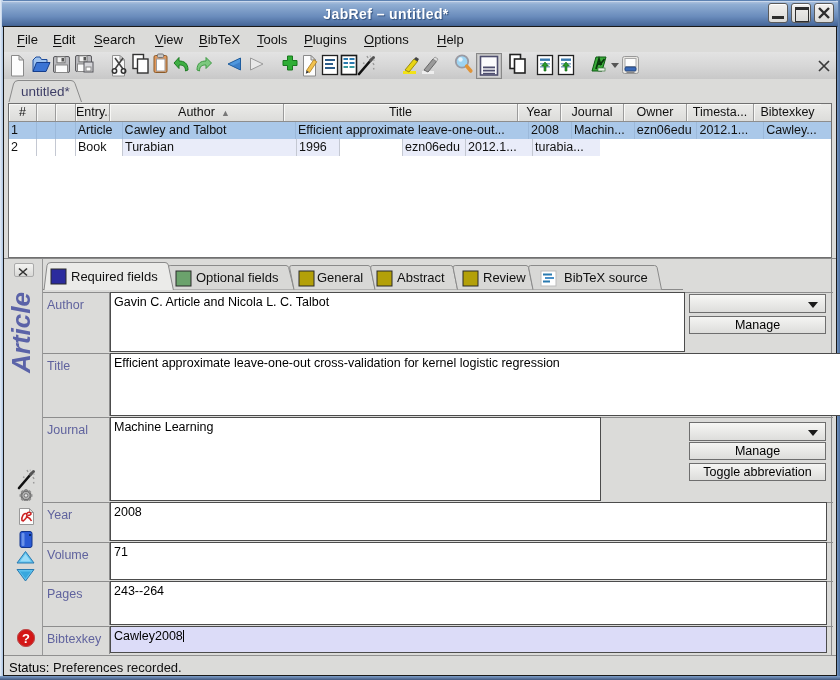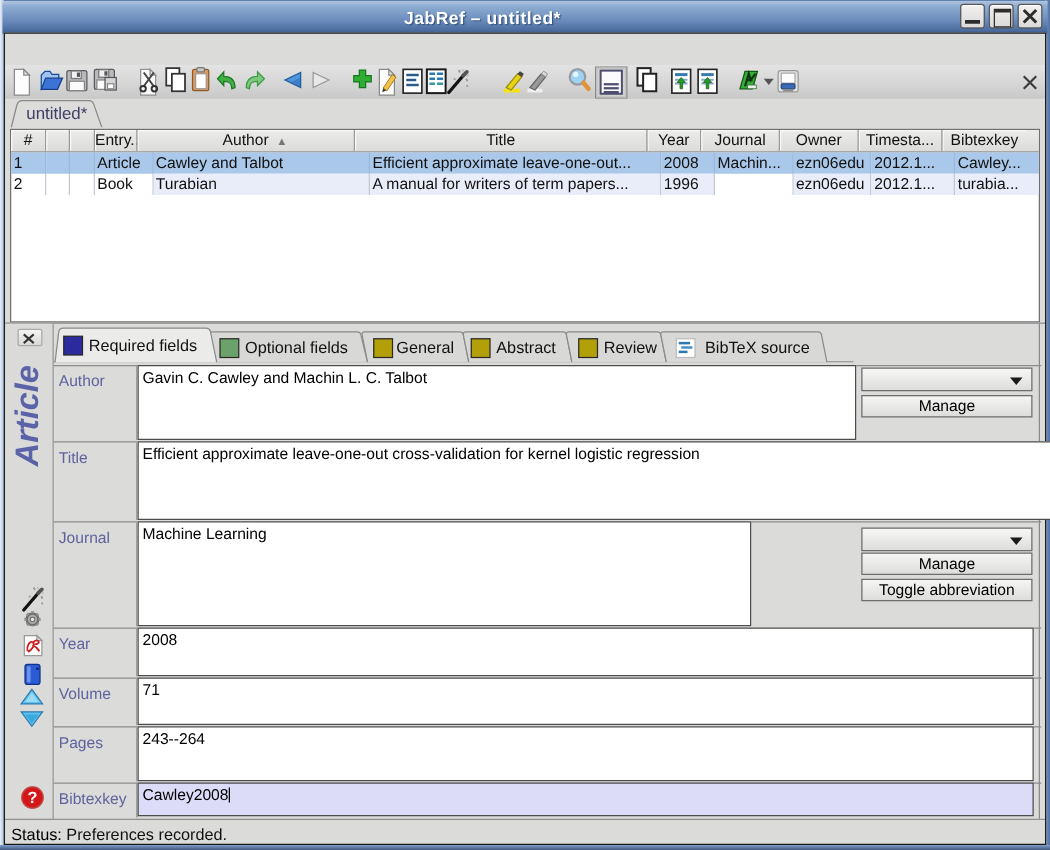--- a/index.html
+++ b/index.html
@@ -54,20 +54,31 @@
     </div>
 <div class="wbtn" style="left:791px;">
       <div style="position:absolute;left:3px;top:3px;width:12px;height:11px;border:1px solid #2d2d2d;border-top:3px solid #2d2d2d;"></div>
     </div>
 <div class="wbtn" style="left:814px;">
       <svg width="18" height="18" style="position:absolute;left:0;top:0;">
         <path d="M4 4 L14 14 M14 4 L4 14" stroke="#2d2d2d" stroke-width="2.4"></path>
       </svg>
     </div>
 <div id="content"></div>
+<div id="menubar">
+<span style="left:13px"><u>F</u>ile</span>
+<span style="left:49px"><u>E</u>dit</span>
+<span style="left:90px"><u>S</u>earch</span>
+<span style="left:151px"><u>V</u>iew</span>
+<span style="left:195px"><u>B</u>ibTeX</span>
+<span style="left:253px"><u>T</u>ools</span>
+<span style="left:300px"><u>P</u>lugins</span>
+<span style="left:360px"><u>O</u>ptions</span>
+<span style="left:433px"><u>H</u>elp</span>
+</div>
 <div style="position:absolute;left:4px;top:52px;width:832px;height:27px;background:linear-gradient(180deg,#e3e3e3 0%,#d6d6d6 55%,#c8c8c8 100%);"></div>
     <svg id="toolbar" style="position:absolute;left:6px;top:53px;" width="828" height="26" viewBox="0 0 828 26">
 <defs>
 <g id="pg">
           <path d="M2.5 1.5 h7.5 l4.5 4.5 v16 h-12 z" fill="#fdfdfd" stroke="#8a8a8a"></path>
           <path d="M10 1.5 l4.5 4.5 h-4.5 z" fill="#e0e0e0" stroke="#8a8a8a"></path>
         </g>
 <g id="flop">
           <rect x="1.5" y="2.5" width="16" height="16" rx="1.5" fill="#b9b9bd" stroke="#5a5a5e"></rect>
           <rect x="5" y="2.8" width="8" height="6" fill="#f2f2f2" stroke="#777"></rect>
@@ -225,21 +236,20 @@
 <div class="tc" style="width:63px">ezn06edu</div>
 <div class="tc" style="width:67px">2012.1...</div>
 <div class="tc" style="width:67px;border-right:none">Cawley...</div>
 </div>
 <div class="trow" id="row2">
 <div class="tc" style="width:28px">2</div>
 <div class="tc" style="width:19px"></div>
 <div class="tc" style="width:20px"></div>
 <div class="tc" style="width:47px">Book</div>
 <div class="tc lav" style="width:174px">Turabian</div>
-<div class="tc lav" style="width:234px">A manual for writers of term papers...</div>
 <div class="tc lav" style="width:43px">1996</div>
 <div class="tc" style="width:63px"></div>
 <div class="tc lav" style="width:63px">ezn06edu</div>
 <div class="tc lav" style="width:67px">2012.1...</div>
 <div class="tc lav" style="width:67px;border-right:none">turabia...</div>
 </div>
 </div>
 <div id="editor">
 <div id="edtop"></div>
       <div style="position:absolute;left:831px;top:259px;width:1px;height:396px;background:#8a8a8a;"></div>
@@ -331,21 +341,21 @@
         </div>
 <div class="frow" style="top:542px;height:38px;">
           <div class="flab">Volume</div>
         </div>
 <div class="frow" style="top:581px;height:44px;">
           <div class="flab">Pages</div>
         </div>
 <div class="frow" style="top:626px;height:28px;">
           <div class="flab">Bibtexkey</div>
         </div>
-<div class="finput" style="left:110px;top:292px;width:575px;height:60px;">Gavin C. Cawley and Machin L. C. Talbot</div>
+<div class="finput" style="left:110px;top:292px;width:575px;height:60px;">Gavin C. Article and Nicola L. C. Talbot</div>
 <div class="finput" style="left:110px;top:353px;width:831px;height:63px;">Efficient approximate leave-one-out cross-validation for kernel logistic regression</div>
 <div class="finput" style="left:110px;top:417px;width:491px;height:84px;">Machine Learning</div>
 <div class="finput" style="left:110px;top:502px;width:717px;height:39px;">2008</div>
 <div class="finput" style="left:110px;top:542px;width:717px;height:38px;">71</div>
 <div class="finput" style="left:110px;top:581px;width:717px;height:44px;">243--264</div>
 <div class="finput" style="left:110px;top:626px;width:717px;height:27px;background:#dcdcf8;">Cawley2008<span id="caret"></span></div>
 <div class="combo" style="top:294px;">
           <span class="carr"></span>
         </div>
 <div class="gbtn" style="top:316px;">Manage</div>

